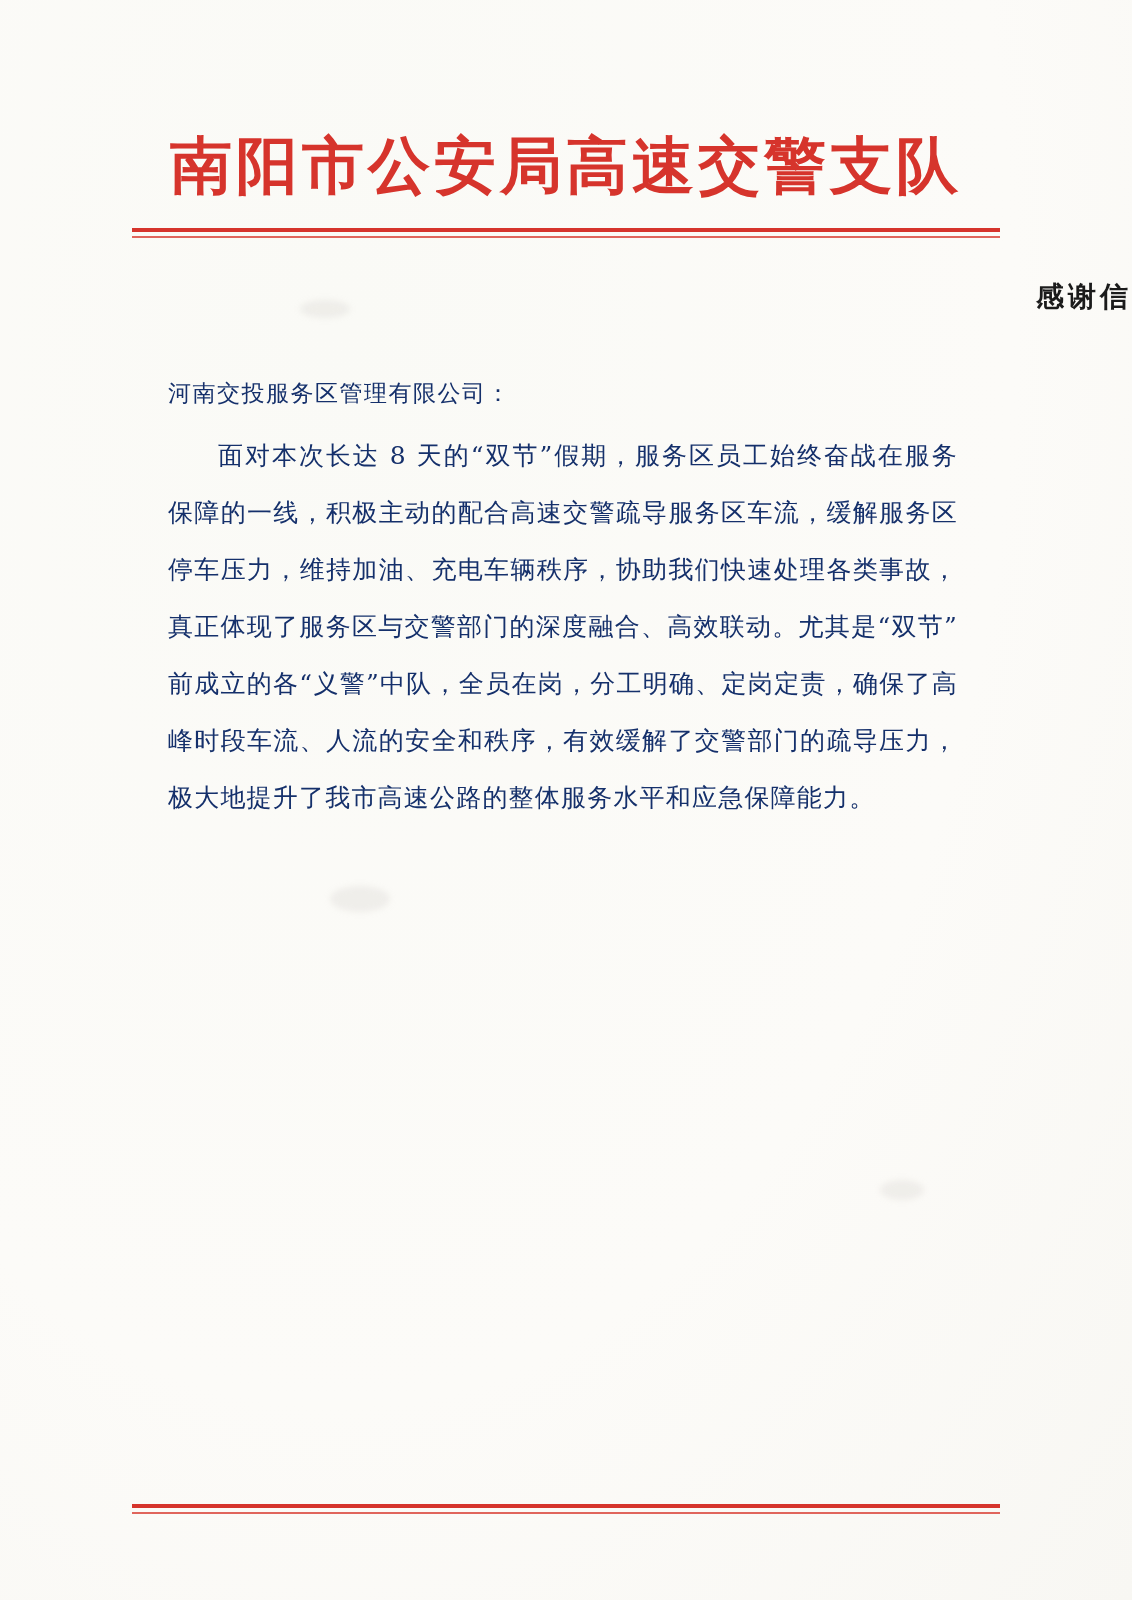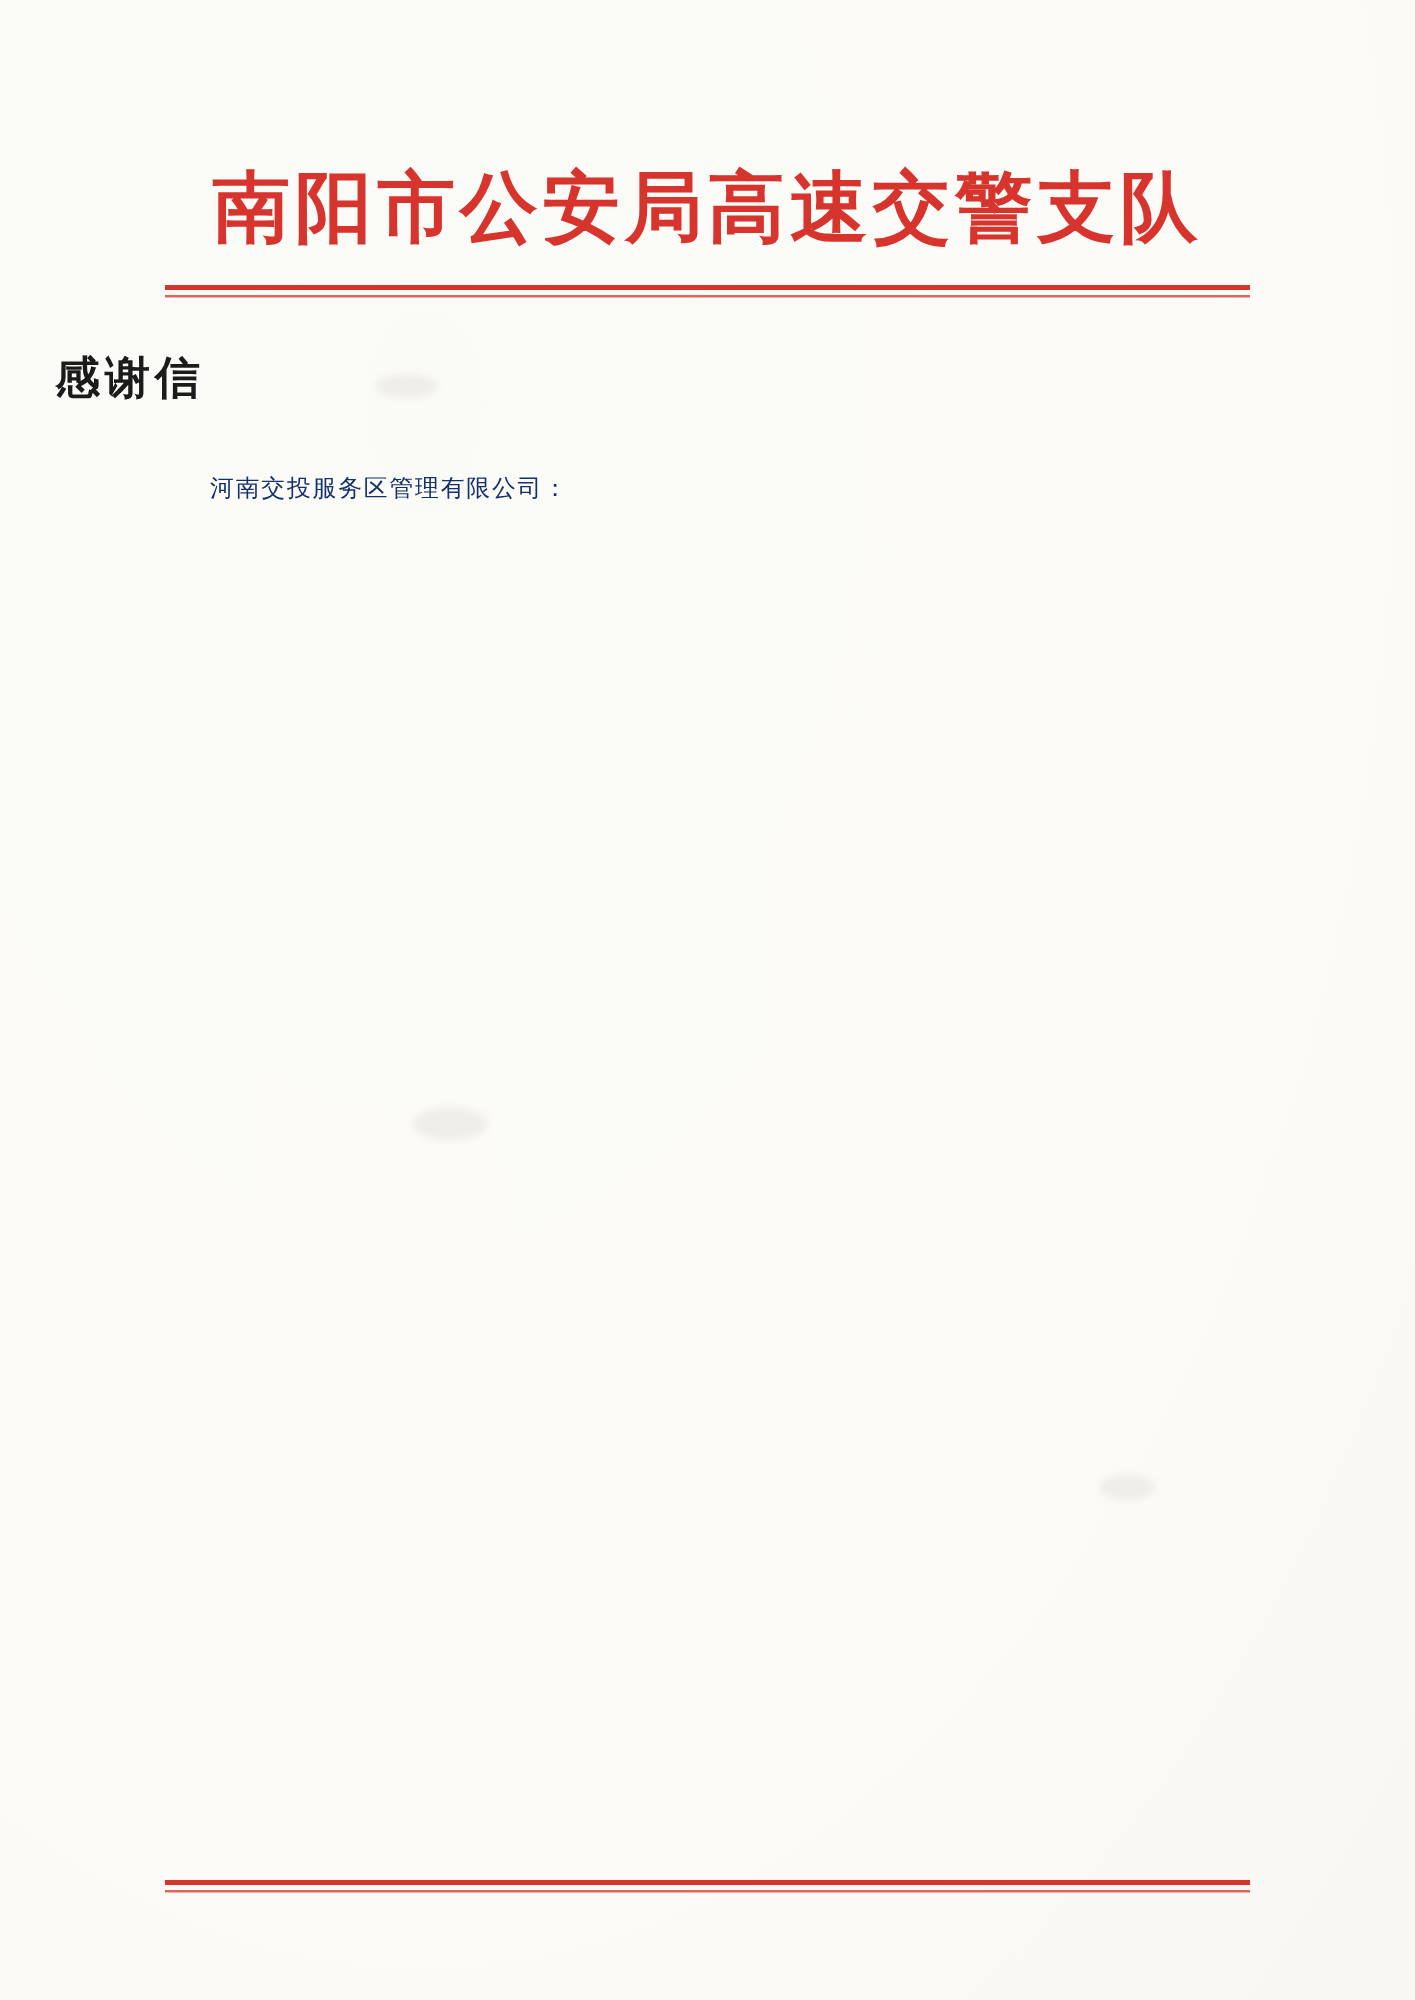--- a/index.html
+++ b/index.html
@@ -61,38 +61,37 @@
   .rule-thin {
     height: 2px;
     background: #e0655c;
   }
 
   .doc-title {
     position: absolute;
     top: 278px;
     left: 0;
     right: 0;
-    text-align: left;
+    text-align: right;
     font-family: "DejaVu Serif", "Liberation Serif", serif;
     font-weight: bold;
-    font-size: 36px;
+    font-size: 28px;
     letter-spacing: 4px;
     color: #1b1b1b;
-    margin-left: 44px;
   }
 
   .body-block {
     position: absolute;
     top: 382px;
     left: 168px;
     width: 790px;
   }
 
   .salutation {
-    font-size: 19px;
+    font-size: 23px;
     color: #15306b;
     letter-spacing: 1.5px;
     line-height: 1.0;
     margin-bottom: 22px;
   }
 
   .para {
     font-size: 25px;
     color: #15306b;
     letter-spacing: 1.2px;
@@ -146,20 +145,21 @@
     <div class="rule-thick"></div>
     <div class="rule-thin"></div>
   </div>
 
   <div class="doc-title">感谢信</div>
 
   <div class="body-block">
     <div class="salutation">河南交投服务区管理有限公司：</div>
 
 
+    <p class="para">面对本次长达 8 天的“双节”假期，服务区员工始终奋战在服务保障的一线，积极主动的配合高速交警疏导服务区车流，缓解服务区停车压力，维持加油、充电车辆秩序，协助我们快速处理各类事故，真正体现了服务区与交警部门的深度融合、高效联动。尤其是“双节”前成立的各“义警”中队，全员在岗，分工明确、定岗定责，确保了高峰时段车流、人流的安全和秩序，有效缓解了交警部门的疏导压力，极大地提升了我市高速公路的整体服务水平和应急保障能力。</p>
 
   </div>
 
   <div class="footer-rule-wrap">
     <div class="footer-rule-thick"></div>
     <div class="footer-rule-thin"></div>
   </div>
 </div>
 
 </body></html>

